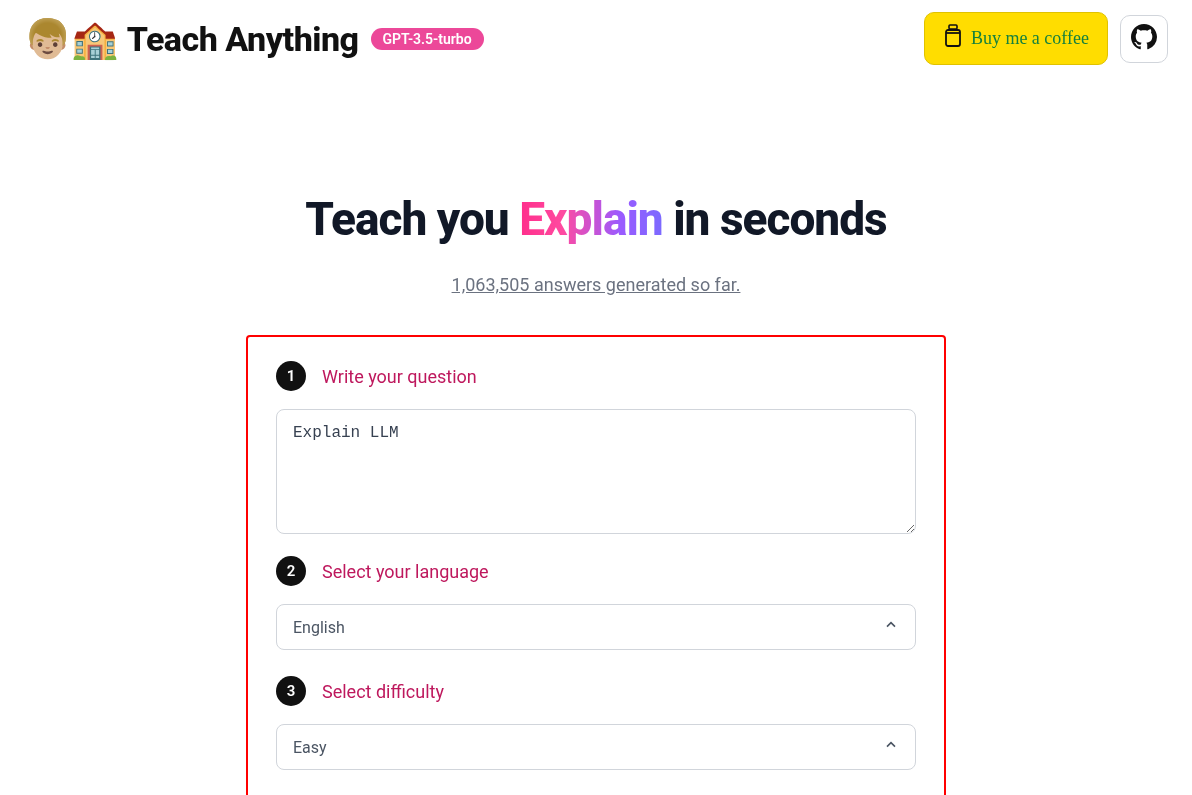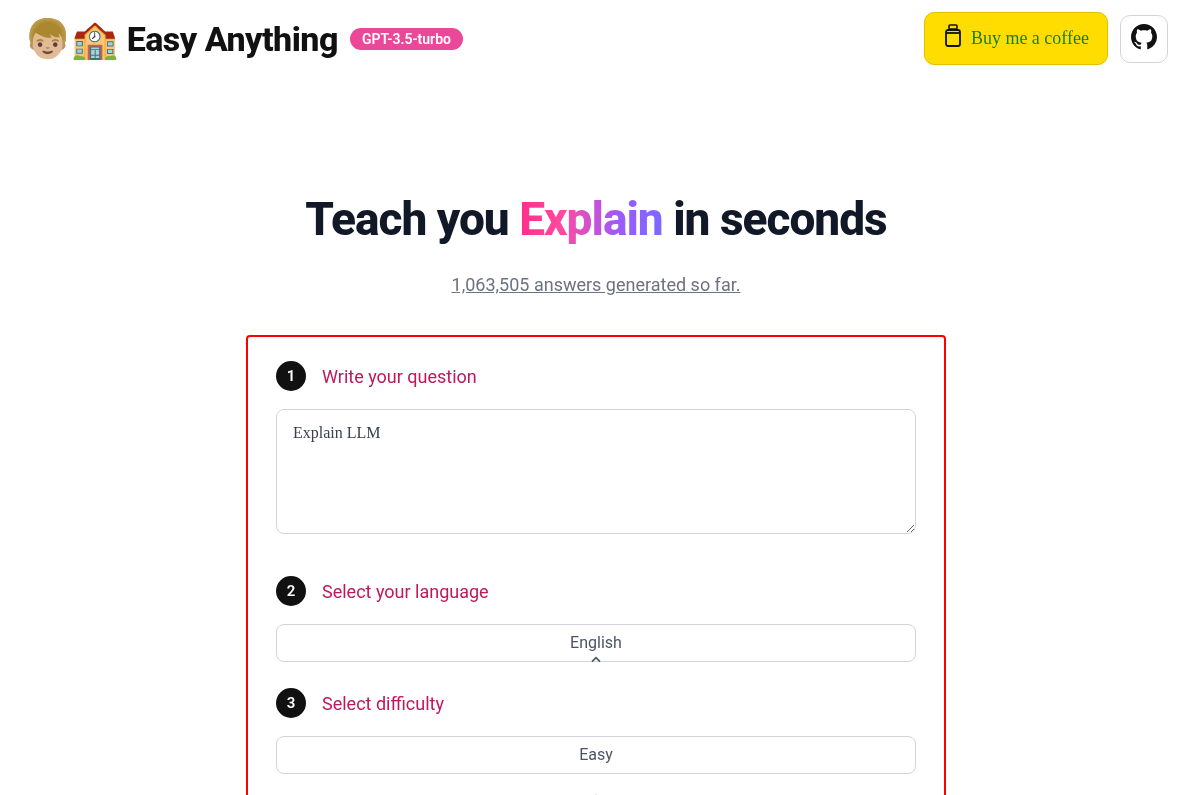--- a/index.html
+++ b/index.html
@@ -132,57 +132,56 @@
       font-weight: 400;
       color: #be185d;
     }
     textarea.qinput {
       width: 100%;
       height: 125px;
       border: 1px solid #d1d5db;
       border-radius: 8px;
       padding: 14px 16px;
       font-size: 16px;
-      font-family: Liberation Serif, serif;
+      font-family: Liberation Mono, monospace;
       resize: both;
-      margin-bottom: 38px;
+      margin-bottom: 18px;
       color: #374151;
     }
     .select {
       width: 100%;
-      height: 38px;
+      height: 46px;
       border: 1px solid #d1d5db;
       border-radius: 8px;
-      padding: 8px 16px;
+      padding: 0 16px;
       display: flex;
       align-items: center;
       justify-content: space-between;
       font-size: 16px;
       color: #4b5563;
       cursor: pointer;
       margin-bottom: 26px;
       background: #fff;
-      flex-direction: column;
     }
     .select:last-of-type {
       margin-bottom: 24px;
       gap: 26px;
     }
     .chevron {
       width: 16px;
       height: 16px;
     }
   </style>
 </head>
 <body>
 
 <div class="header">
   <div class="header-left">
     <span class="logo-emoji">👦🏼🏫</span>
-    <span class="logo-text">Easy Anything</span>
+    <span class="logo-text">Teach Anything</span>
     <span class="badge">GPT-3.5-turbo</span>
   </div>
   <div class="header-right">
     <a class="bmc-btn">
       <span>
         <svg width="20" height="26" viewBox="0 0 20 26" fill="none">
           <rect x="3" y="7" width="14" height="16" rx="2" stroke="#111" stroke-width="1.8"></rect>
           <path d="M3 10 H17" stroke="#111" stroke-width="1.8"></path>
           <rect x="6" y="2" width="8" height="4" rx="1" stroke="#111" stroke-width="1.6"></rect>
         </svg>

